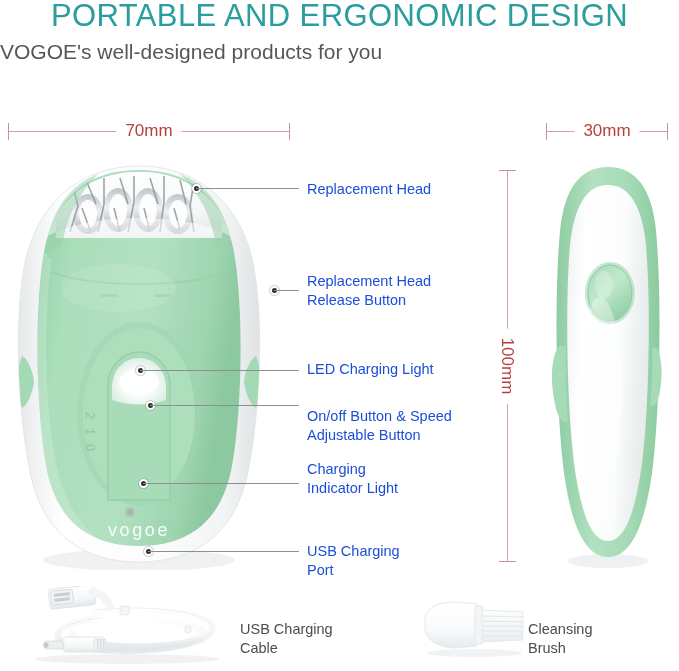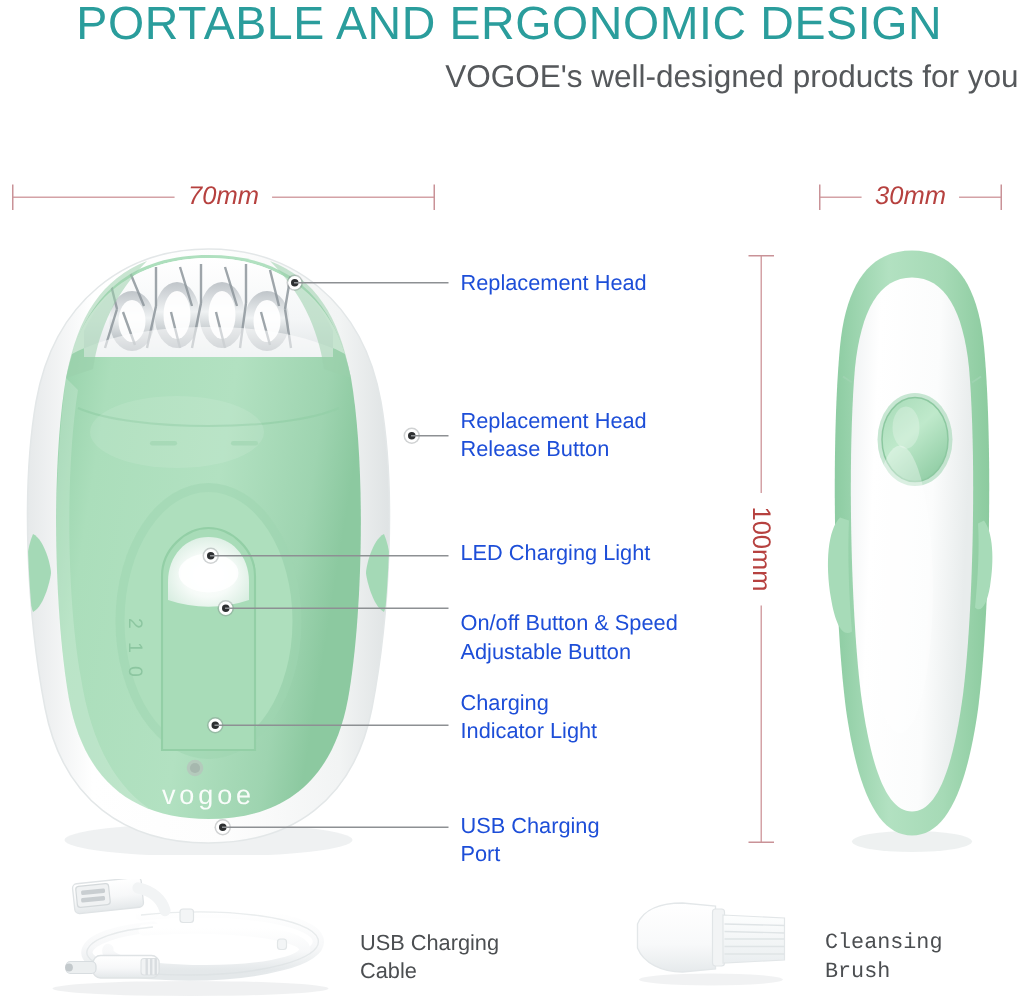--- a/index.html
+++ b/index.html
@@ -28,21 +28,21 @@
     font-size: 31px;
     letter-spacing: 0.4px;
     color: #2a9d9c;
     font-weight: 400;
     white-space: nowrap;
   }
   .subtitle {
     position: absolute;
     left: 0; top: 40px;
     width: 679px;
-    text-align: right;
+    text-align: left;
     font-size: 21px;
     color: #55585b;
     font-weight: 400;
     white-space: nowrap;
   }
 
   
   .dim-h { position: absolute; height: 18px; }
   .dim-h .rule {
     position: absolute; top: 9px; left: 0; right: 0;
@@ -55,21 +55,20 @@
   .dim-h .cap.r { right: 0; }
   .dim-h .dlabel {
     position: absolute; top: -2px; left: 50%;
     transform: translateX(-50%);
     background: #ffffff;
     padding: 0 9px;
     font-size: 17px;
     color: #b6413f;
     white-space: nowrap;
     line-height: 22px;
-    font-style: italic;
   }
 
   .dim-v { position: absolute; width: 18px; }
   .dim-v .rule {
     position: absolute; left: 9px; top: 0; bottom: 0;
     width: 1px; background: #d4a2a6;
   }
   .dim-v .cap {
     position: absolute; left: 1px; height: 1px; width: 17px; background: #c99297;
   }
@@ -435,16 +434,16 @@
     <path d="M67 12 L 108 14 L 108 42 L 67 44 Z" fill="url(#brBristle)" stroke="#e2e6e8" stroke-width="0.8"></path>
     <g stroke="#dfe4e6" stroke-width="0.9">
       <path d="M68 18 L 108 19"></path>
       <path d="M68 23 L 108 24"></path>
       <path d="M68 28 L 108 28"></path>
       <path d="M68 33 L 108 33"></path>
       <path d="M68 38 L 108 38"></path>
     </g>
   </svg>
 
-  <div class="acc-label" style="left:550px; top:620px;font-family:Liberation Mono, monospace;">Cleansing
+  <div class="acc-label" style="left:528px; top:620px;">Cleansing
 Brush</div>
 
 </div>
 
 </body></html>

